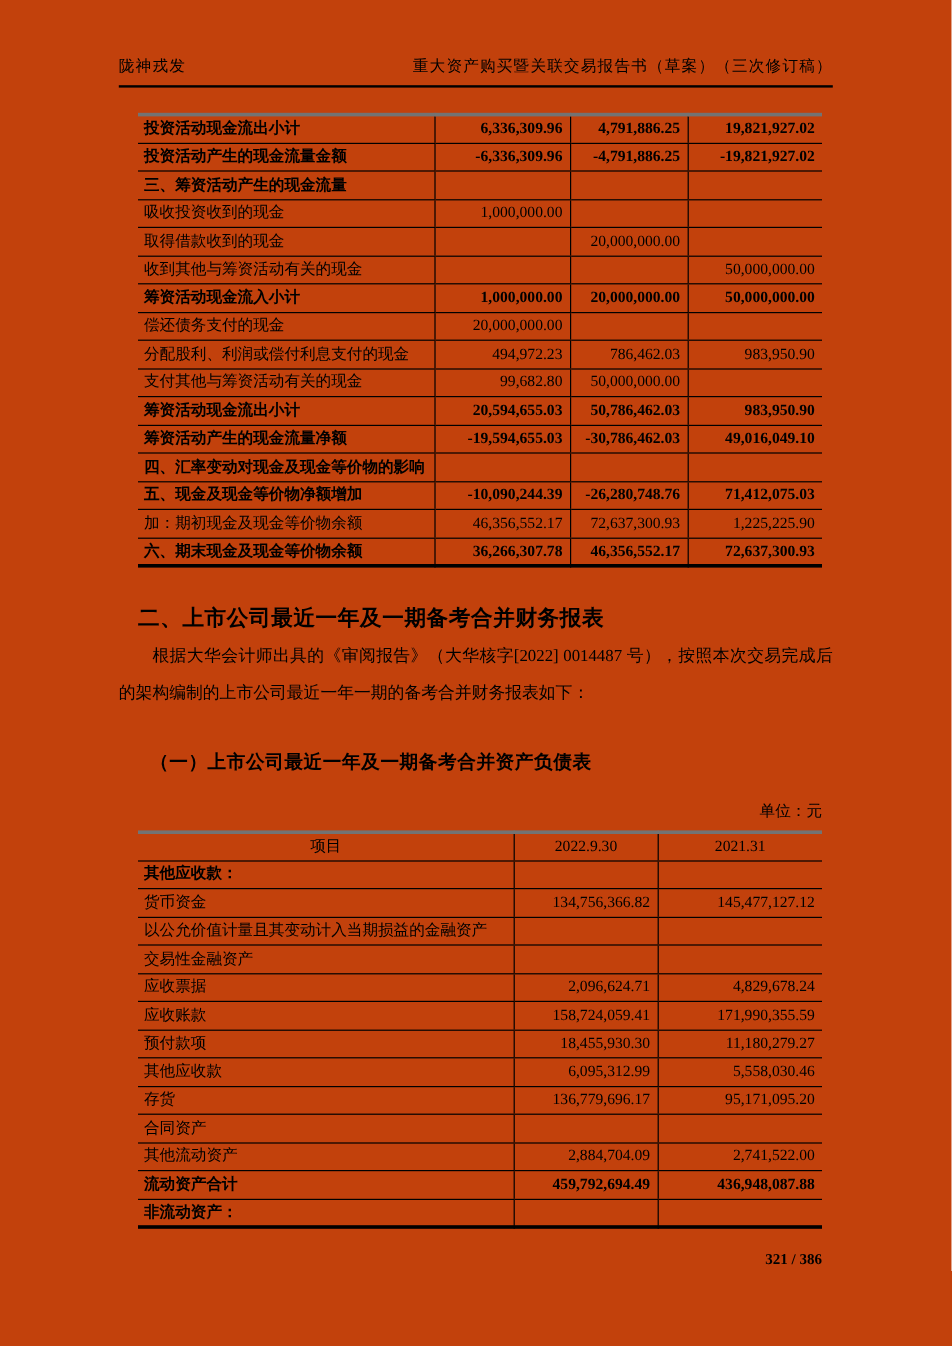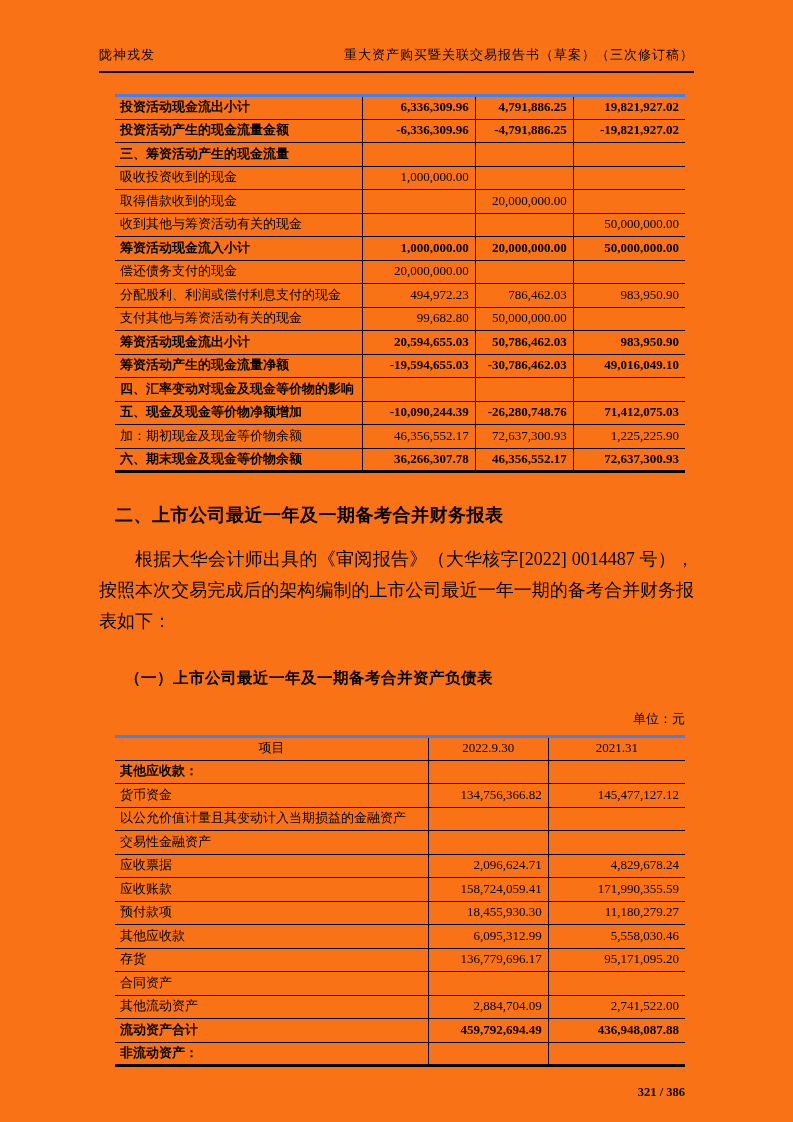--- a/index.html
+++ b/index.html
@@ -5,41 +5,41 @@
   * { margin: 0; padding: 0; box-sizing: border-box; }
   html, body { background: #ffffff; }
   body {
     font-family: "Liberation Serif", "DejaVu Serif", serif;
     color: #000000;
   }
   .page {
     position: relative;
     width: 793px;
     height: 1122px;
-    background: #f97316;
+    background: #c2410c;
     padding: 46px 99px 0 99px;
     overflow: hidden;
   }
   
   .doc-header {
     display: flex;
     justify-content: space-between;
     align-items: flex-end;
     font-size: 13px;
     padding-bottom: 7px;
     border-bottom: 2px solid #000;
     letter-spacing: 1px;
   }
   
   table.fin {
     width: 570px;
     margin-left: 16px;
     border-collapse: collapse;
     table-layout: fixed;
-    border-top: 3px solid #3b82f6;
+    border-top: 3px solid #737373;
     border-bottom: 3px solid #000;
     font-size: 13px;
   }
   table.fin td, table.fin th {
     border-bottom: 1px solid #000;
     height: 23.5px;
     padding: 1px 6px;
     white-space: nowrap;
     overflow: hidden;
     line-height: 1.3;
@@ -54,22 +54,22 @@
   
   .section-title {
     margin-top: 30px;
     margin-left: 16px;
     font-size: 18px;
     font-weight: bold;
     letter-spacing: 0.5px;
     font-family: "Liberation Sans", "DejaVu Sans", sans-serif;
   }
   .body-paragraph {
-    margin-top: 17px;
-    font-size: 18px;
+    margin-top: 5px;
+    font-size: 14px;
     line-height: 31px;
     text-indent: 2em;
     text-align: justify;
   }
   .subsection-title {
     margin-top: 31px;
     margin-left: 26px;
     font-size: 15.5px;
     font-weight: bold;
     letter-spacing: 0.5px;

